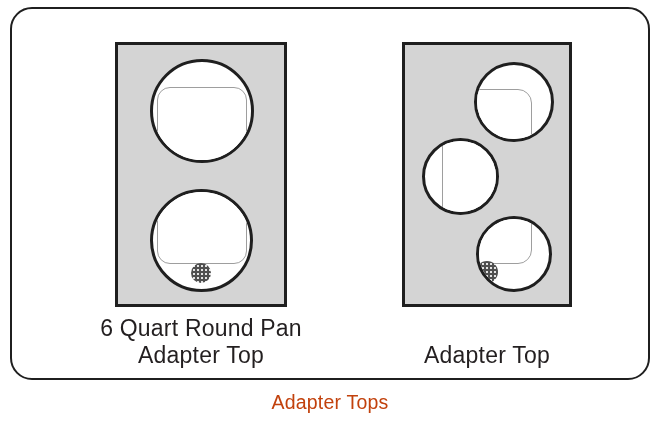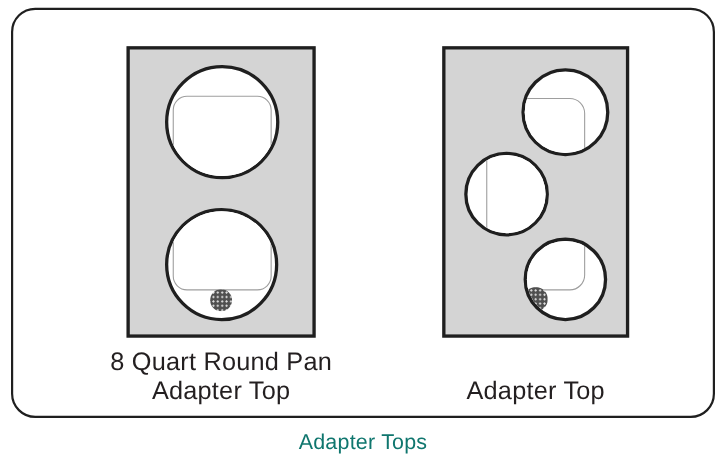--- a/index.html
+++ b/index.html
@@ -86,21 +86,21 @@
   }
   .label-left  { left: 59px;  }
   .label-right { left: 345px; }
   .caption {
     position: absolute;
     left: 0;
     top: 391px;
     width: 660px;
     text-align: center;
     font-size: 19.5px;
-    color: #0f766e;
+    color: #c2410c;
     letter-spacing: 0.2px;
   }
 </style>
 </head>
 <body>
 
 <div class="stage">
   <div class="outer-box">
 
     <div class="plate plate-left">
@@ -120,21 +120,21 @@
       <div class="hole hole-r2">
         <div class="pan pan-4qt"></div>
       </div>
       <div class="hole hole-r3">
         <div class="pan pan-4qt"></div>
         <div class="vent"></div>
       </div>
     </div>
 
     <div class="panel-label label-left">
-      <span>8 Quart Round Pan</span><br>
+      <span>6 Quart Round Pan</span><br>
       <span>Adapter Top</span>
     </div>
     <div class="panel-label label-right">
       <br>
       <span>Adapter Top</span>
     </div>
   </div>
 
   <div class="caption">Adapter Tops</div>
 </div>

